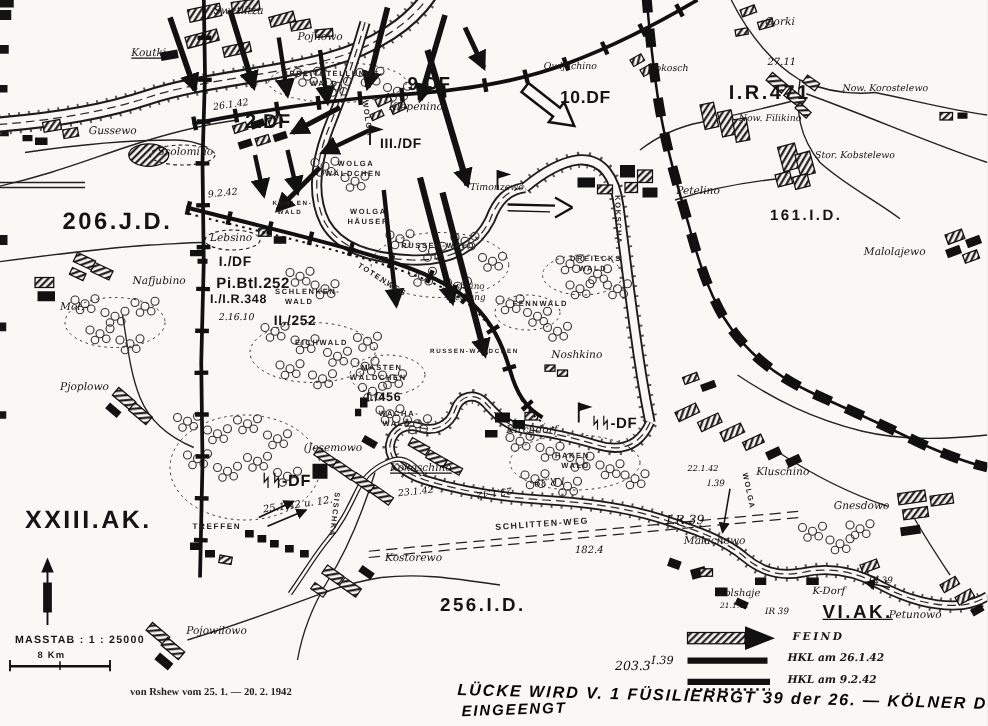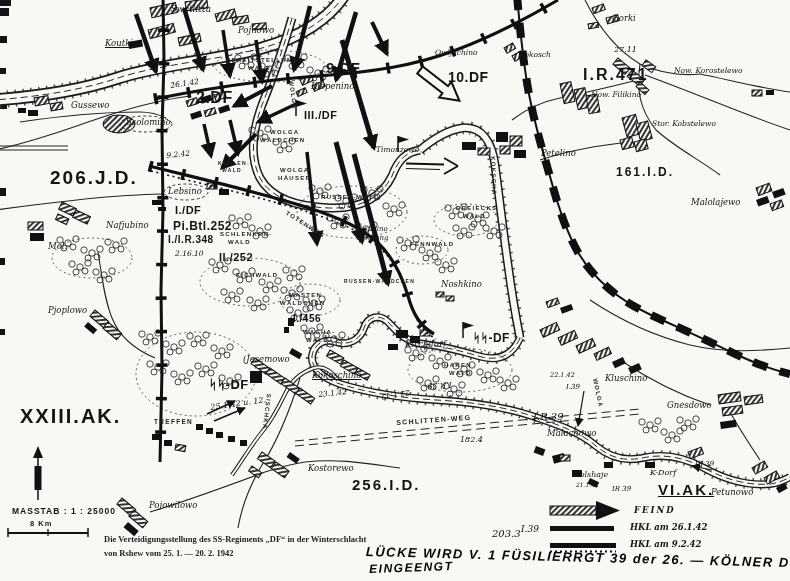--- a/index.html
+++ b/index.html
@@ -439,21 +439,21 @@
       <div class="lbl place" style="left: 405px; top: 340px;">Kirchdorf</div>
       <div class="lbl place" style="left: 441px; top: 280px;">Noshkino</div>
       <div class="lbl place" style="left: 354px; top: 226px; font-size: 7px;">Noshkino</div>
       <div class="lbl place" style="left: 357px; top: 235px; font-size: 7px;">Siedlung</div>
       <div class="lbl place" style="left: 376px; top: 146px; font-size: 7.5px;">Timonzewo</div>
       <div class="lbl place" style="left: 605px; top: 346px; margin-top: 28px;">Kluschino</div>
       <div class="lbl place" style="left: 667px; top: 401px;">Gnesdowo</div>
       <div class="lbl place" style="left: 547px; top: 429px;">Malachowo</div>
       <div class="lbl place" style="left: 572px; top: 471px; font-size: 8px;">Wolshaje</div>
       <div class="lbl place" style="left: 711px; top: 488px;">Petunowo</div>
-      <div class="lbl place" style="left: 292px; top: 464px; padding-left: 16px;">Kostorewo</div>
+      <div class="lbl place" style="left: 292px; top: 443px; padding-left: 16px;">Kostorewo</div>
       <div class="lbl place" style="left: 149px; top: 501px;">Pojowilowo</div>
       <div class="lbl terrain" style="left: 226px; top: 57px;">BEREITSTELLUNGS-</div>
       <div class="lbl terrain" style="left: 248px; top: 65px;">WALD</div>
       <div class="lbl terrain" style="left: 270px; top: 129px;">WOLGA</div>
       <div class="lbl terrain" style="left: 260px; top: 137px;">WÄLDCHEN</div>
       <div class="lbl terrain" style="left: 280px; top: 167px;">WOLGA</div>
       <div class="lbl terrain" style="left: 278px; top: 175px;">HÄUSER</div>
       <div class="lbl terrain" style="left: 321px; top: 194px;">RUSSEN-WALD</div>
       <div class="lbl terrain" style="left: 288px; top: 210px; transform: rotate(32deg);">TOTENWEG</div>
       <div class="lbl terrain" style="left: 220px; top: 231px;">SCHLENKEN-</div>
@@ -492,21 +492,20 @@
       <div class="lbl anno" style="left: 576px; top: 482px; font-size: 6px;">21.1.42</div>
       <div class="lbl anno" style="left: 650px; top: 469px; font-size: 8px;">K-Dorf</div>
       <div class="lbl anno" style="left: 695px; top: 461px; font-size: 7px;">IR 39</div>
       <div class="lbl anno" style="left: 612px; top: 486px; font-size: 7px;">IR 39</div>
       <div class="lbl anno" style="left: 492px; top: 529px; font-size: 10px;">203.3</div>
       <div class="lbl anno" style="left: 521px; top: 525px; font-size: 9px;">I.39</div>
       <div class="lbl handnote" style="left: 366px; top: 545px; font-size: 13px; transform: rotate(1.5deg);">LÜCKE WIRD V. 1 FÜSILIERRGT 39 der 26. — KÖLNER DOM</div>
       <div class="lbl handnote" style="left: 369px; top: 563px; font-size: 12px; transform: rotate(-2deg);">EINGEENGT</div>
     </div>
 
-  <div class="caption" style="left:104px;top:534px">Die Verteidigungsstellung des SS-Regiments „DF“ in der Winterschlacht</div>
   <div class="caption" style="left:104px;top:548px">von Rshew vom 25. 1. — 20. 2. 1942</div>
 
   <div class="scale-label" style="left:12px;top:506px">MASSTAB : 1 : 25000</div>
   <div class="scale-label" style="left:30px;top:519px;font-size:7.5px">8 Km</div>
 
   <div>
     <div class="leg-label" style="left:634px;top:505px;letter-spacing:2px">FEIND</div>
     <div class="leg-label" style="left:630px;top:522px">HKL am 26.1.42</div>
     <div class="leg-label" style="left:630px;top:539px">HKL am 9.2.42</div>
   </div>

